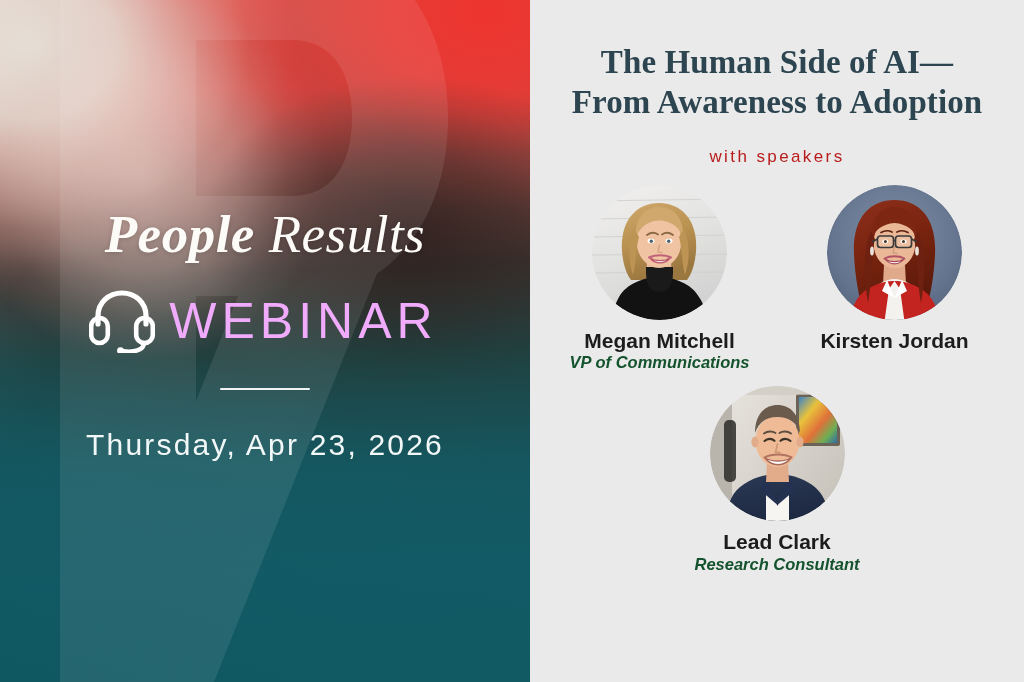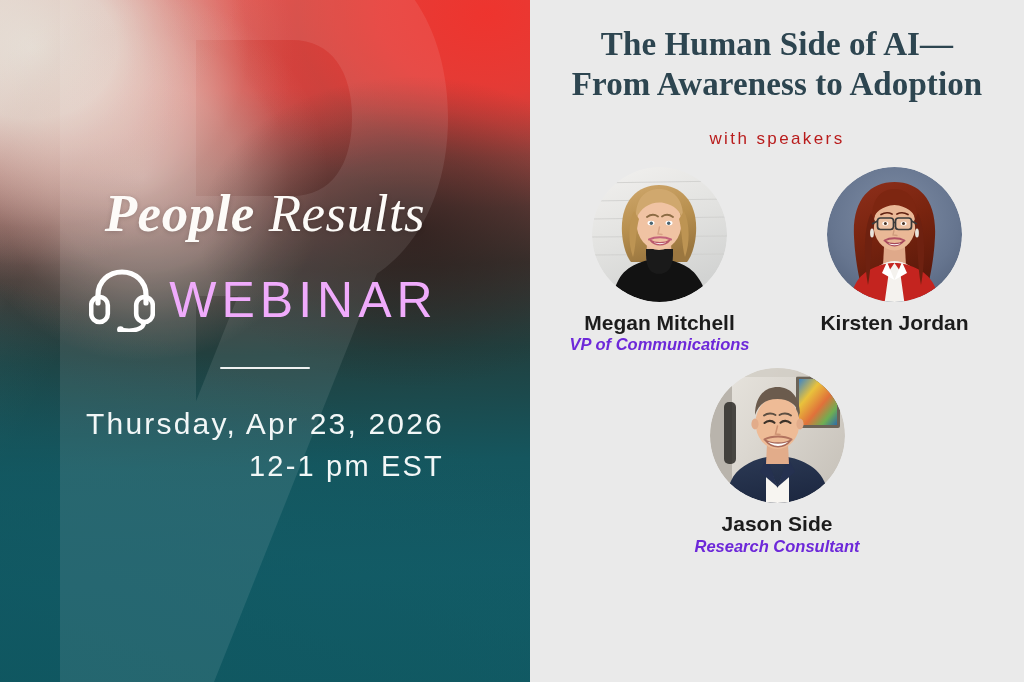--- a/index.html
+++ b/index.html
@@ -141,21 +141,21 @@
     line-height:1.42;
   }
   .date-line2 { font-size:29px; }
 
   
   .right-panel {
     position:relative;
     flex:1 1 auto;
     height:682px;
     background:#eaeaea;
-    padding:24px 26px 10px;
+    padding:42px 26px 10px;
     display:flex; flex-direction:column;
     align-items:center;
     overflow:hidden;
   }
   .webinar-title {
     font-family:"Liberation Serif", serif;
     font-weight:700;
     font-size:33px;
     line-height:1.22;
     color:#2d4550;
@@ -200,21 +200,21 @@
     font-weight:700;
     color:#1c1c1c;
     text-align:center;
     line-height:1.12;
     white-space:nowrap;
   }
   .sp-role {
     font-size:16.5px;
     font-style:italic;
     font-weight:700;
-    color:#6d28d9;
+    color:#14532d;
     text-align:center;
     line-height:1.18;
     margin-top:1px;
   }
 </style>
 </head>
 <body>
 
 <div id="poster">
 
@@ -259,21 +259,20 @@
 
           <circle cx="31.5" cy="61.6" r="3.4" fill="#ffffff"></circle>
         </svg>
         <div class="webinar-word">WEBINAR</div>
       </div>
 
       <div class="divider"></div>
 
       <div class="date-block">
         <div class="date-line1">Thursday, Apr 23, 2026</div>
-        <div class="date-line2">12-1 pm EST</div>
       </div>
 
     </div>
   </div>
 
   <div class="right-panel">
 
     <div class="webinar-title">The Human Side of AI—From Awareness to Adoption</div>
 
     <div class="with-speakers">with speakers</div>
@@ -473,20 +472,20 @@
               <path d="M54.5 55 C57.5 52.2 62 52.2 64.5 54.8" stroke="#3c3229" stroke-width="2.1" fill="none" stroke-linecap="round"></path>
               <path d="M70.5 54.8 C73 52.2 77.5 52.2 80.5 55" stroke="#3c3229" stroke-width="2.1" fill="none" stroke-linecap="round"></path>
 
               <path d="M67.5 58 L65.5 66 L70 66.5" stroke="#ce9373" stroke-width="1.5" fill="none" stroke-linecap="round"></path>
 
               <path d="M55 72 C62 81 74 81 81 72 C74 76 62 76 55 72 Z" fill="#ffffff" stroke="#a86a5a" stroke-width="1.3"></path>
               <path d="M54.5 71.5 C62 67.5 74 67.5 81.5 71.5" stroke="#b2735f" stroke-width="2" fill="none" stroke-linecap="round"></path>
             </g>
           </svg>
         </div>
-        <div class="sp-name">Jason Side</div>
+        <div class="sp-name">Lead Clark</div>
         <div class="sp-role">Research Consultant</div>
       </div>
 
     </div>
 
   </div>
 </div>
 
 </body></html>

